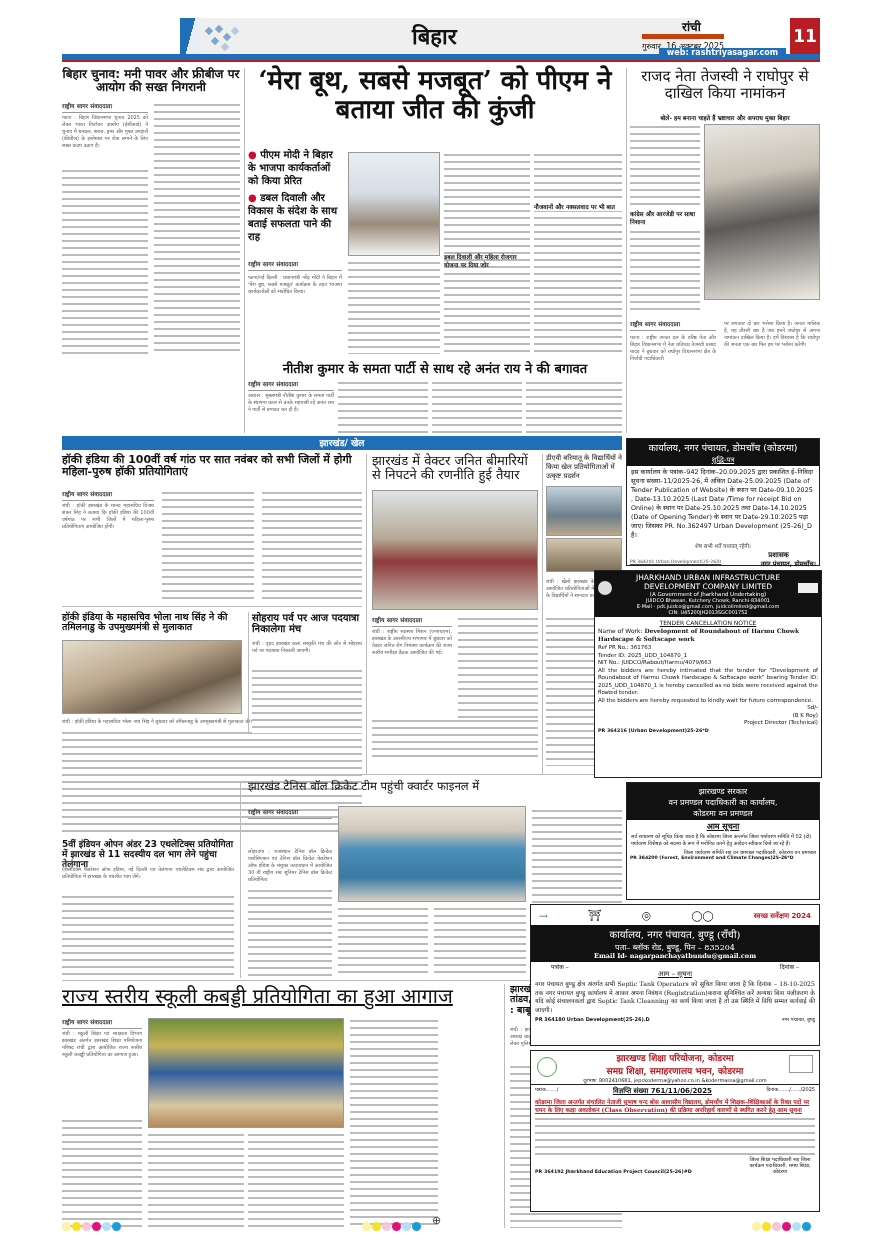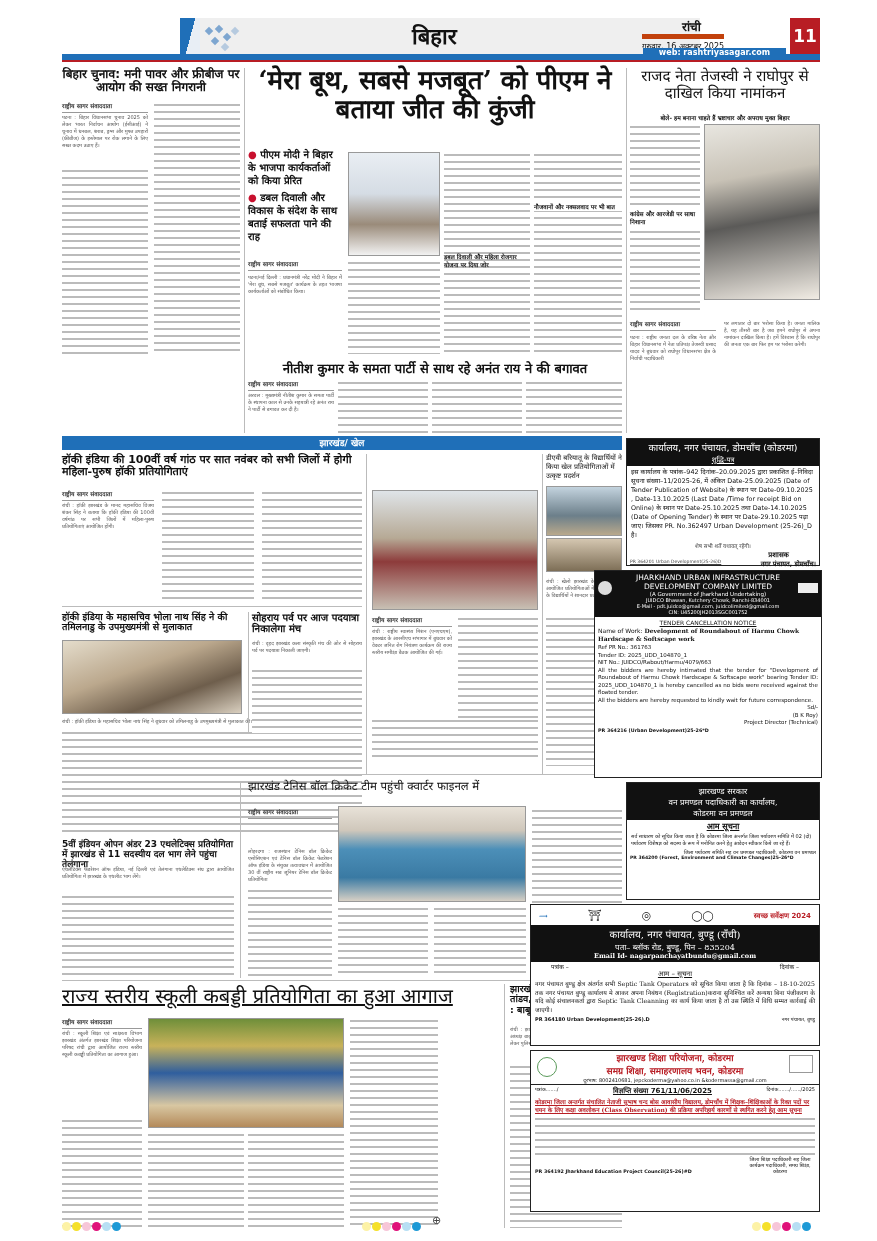--- a/index.html
+++ b/index.html
@@ -10,21 +10,21 @@
   .hdr-brand { position: absolute; left: 0; top: 0; width: 118px; height: 40px; background: #1f6fb8; color: #fff; font-family: "DejaVu Serif", serif; font-weight: bold; font-size: 17px; display: flex; align-items: center; justify-content: center; }
   .hdr-slant { position: absolute; left: 118px; top: 0; width: 20px; height: 40px; background: linear-gradient(105deg, #1f6fb8 50%, #e8eef5 50%); }
   .hdr-dots { position: absolute; left: 142px; top: 6px; width: 40px; height: 28px; }
   .hdr-dots span { position: absolute; width: 6px; height: 6px; background: #7ea6d0; transform: rotate(45deg); }
   .hdr-mid { position: absolute; left: 138px; top: 0; width: 500px; height: 36px; background: #efefef; }
   .hdr-section { position: absolute; left: 350px; top: 2px; font-size: 22px; font-weight: bold; font-family: "DejaVu Serif", serif; }
   .hdr-city { position: absolute; left: 620px; top: 0; font-size: 12px; font-weight: bold; }
   .hdr-date { position: absolute; left: 580px; top: 16px; font-size: 8px; border-top: 5px solid #c2410c; padding-top: 1px; }
   .hdr-pg { position: absolute; left: 728px; top: 0; width: 30px; height: 36px; background: #b81d24; color: #fff; font-weight: bold; font-size: 17px; display: flex; align-items: center; justify-content: center; }
   .hdr-bar { position: absolute; left: 0; top: 36px; width: 758px; height: 8px; background: #1f6fb8; border-bottom: 2px solid #b81d24; }
-  .hdr-web { position: absolute; right: 34px; top: 30px; font-size: 8px; color: #fff; background: #1f6fb8; padding: 0 16px; font-weight: bold; }
+  .hdr-web { position: absolute; right: 34px; top: 30px; font-size: 8px; color: #fff; background: #1f6fb8; padding: 0 8px; font-weight: bold; }
 
   .abs { position: absolute; }
   .h1 { font-family: "DejaVu Sans", sans-serif; font-weight: bold; line-height: 1.1; }
   .txt { font-size: 5px; line-height: 7px; color: #555; text-align: justify; }
   .col-text { background: repeating-linear-gradient(#fff 0, #fff 2px, #bbb 2px, #bbb 4px, #fff 4px, #fff 7px); }
   .byline { font-size: 6px; font-weight: bold; color: #333; border-bottom: 1px solid #999; padding-bottom: 2px; }
   .vline { position: absolute; width: 1px; background: #bbb; }
   .hline { position: absolute; height: 1px; background: #bbb; }
   .photo { position: absolute; background: linear-gradient(135deg, #c9b8a4, #7f6f60 55%, #d8cdbd); border: 1px solid #999; }
   .bullet { font-size: 10px; font-weight: bold; line-height: 13px; }
@@ -116,20 +116,21 @@
   <div class="abs h1" style="left:190px;top:594px;width:110px;font-size:10px;">सोहराय पर्व पर आज पदयात्रा निकालेगा मंच</div>
   <div class="abs txt" style="left:190px;top:622px;width:110px;height:30px;overflow:hidden;">रांची : वृहद झारखंड कला संस्कृति मंच की ओर से सोहराय पर्व पर पदयात्रा निकाली जाएगी।</div>
   <div class="abs col-text" style="left:190px;top:650px;width:110px;height:66px;"></div>
 
   <div class="abs h1" style="left:0;top:822px;width:172px;font-size:9px;">5वीं इंडियन ओपन अंडर 23 एथलेटिक्स प्रतियोगिता में झारखंड से 11 सदस्यीय दल भाग लेने पहुंचा तेलंगाना</div>
   <div class="abs txt" style="left:0;top:848px;width:172px;height:30px;overflow:hidden;">एथलेटिक्स फेडरेशन ऑफ इंडिया, नई दिल्ली एवं तेलंगाना एथलेटिक्स संघ द्वारा आयोजित प्रतियोगिता में झारखंड के एथलीट भाग लेंगे।</div>
   <div class="abs col-text" style="left:0;top:876px;width:172px;height:82px;"></div>
   <div class="vline" style="left:178px;top:765px;height:195px;"></div>
 
   <div class="vline" style="left:304px;top:436px;height:320px;"></div>
+  <div class="abs h1" style="left:310px;top:436px;width:166px;font-size:13px;font-weight:normal;">झारखंड में वेक्टर जनित बीमारियों से निपटने की रणनीति हुई तैयार</div>
   <div class="photo" style="left:310px;top:472px;width:166px;height:120px;background:linear-gradient(180deg,#dfe4e8 0,#b6a995 40%,#8d3b3b 60%,#c8c0b4 100%);"></div>
   <div class="abs byline" style="left:310px;top:598px;width:80px;">राष्ट्रीय सागर संवाददाता</div>
   <div class="abs txt" style="left:310px;top:610px;width:80px;height:106px;overflow:hidden;">रांची : राष्ट्रीय स्वास्थ्य मिशन (एनएचएम), झारखंड के आरसीएच सभागार में बुधवार को वेक्टर जनित रोग नियंत्रण कार्यक्रम की राज्य स्तरीय समीक्षा बैठक आयोजित की गई।</div>
   <div class="abs col-text" style="left:396px;top:598px;width:80px;height:118px;"></div>
   <div class="abs col-text" style="left:310px;top:700px;width:166px;height:40px;"></div>
 
   <div class="vline" style="left:480px;top:436px;height:320px;"></div>
   <div class="abs" style="left:484px;top:436px;width:76px;font-size:7px;line-height:9px;">डीएवी बरियातू के विद्यार्थियों ने किया खेल प्रतियोगिताओं में उत्कृष्ट प्रदर्शन</div>
   <div class="photo" style="left:484px;top:468px;width:76px;height:50px;background:linear-gradient(180deg,#c3d3de,#6c7f8a 60%,#b9a98c);"></div>
   <div class="photo" style="left:484px;top:520px;width:76px;height:34px;background:linear-gradient(180deg,#d4c6b0,#7d6e56);"></div>

